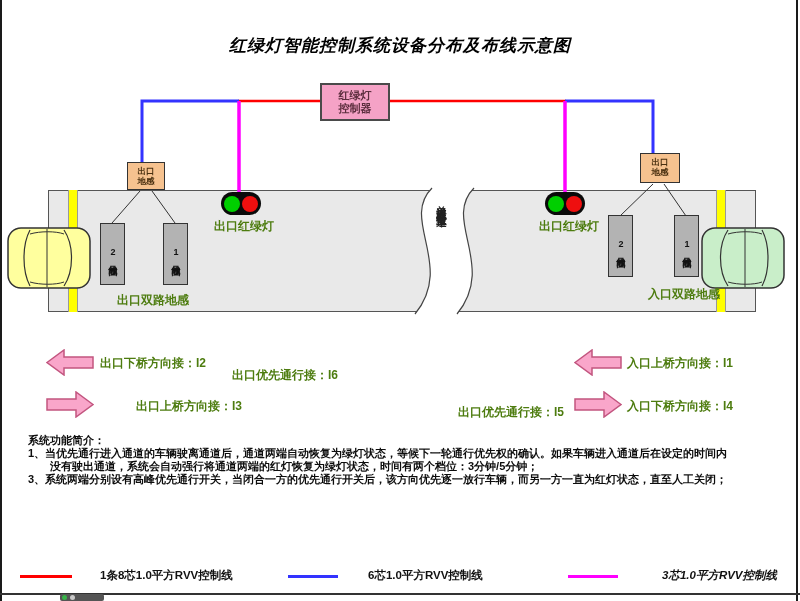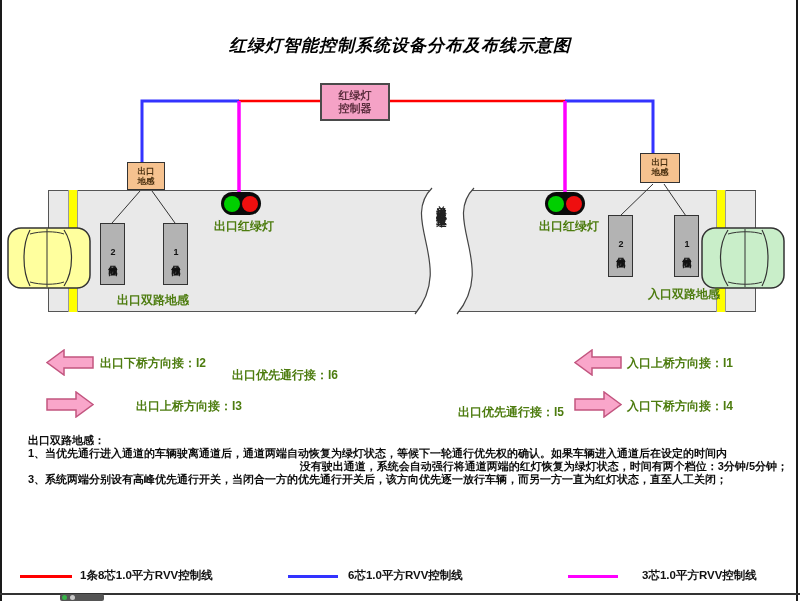--- a/index.html
+++ b/index.html
@@ -61,30 +61,30 @@
   .arr-i4{left:574px;top:391px;}
   .lbl-i2{left:100px;top:355px;}
   .lbl-i6{left:232px;top:367px;}
   .lbl-i3{left:100px;top:398px;margin-left:36px;}
   .lbl-i1{left:627px;top:355px;}
   .lbl-i5{left:458px;top:367px;margin-top:37px;}
   .lbl-i4{left:627px;top:398px;}
   
   .intro{left:28px;top:434px;width:760px;font-size:11px;font-weight:600;color:#0d0d0d;line-height:13px;}
   .intro div{white-space:nowrap;}
-  .intro .indent{padding-left:22px;text-align:right;}
+  .intro .indent{padding-left:22px;}
   
   .legend-swatch{top:575px;height:3px;}
   .sw-red{left:20px;width:52px;background:#ff0000;}
   .sw-blue{left:288px;width:50px;background:#3333ff;}
   .sw-magenta{left:568px;width:50px;background:#ff00ff;}
-  .legend-lbl{top:568px;font-size:11.5px;font-weight:bold;color:#111;white-space:nowrap;}
+  .legend-lbl{top:568px;font-size:11.5px;font-weight:bold;color:#111;white-space:nowrap;margin-left:20px;}
   .ll-red{left:80px;}
   .ll-blue{left:348px;}
-  .ll-magenta{left:642px;}
+  .ll-magenta{left:642px;font-style:italic;}
   
   .mini-icon{left:60px;top:594px;width:44px;height:7px;background:#555;border-radius:2px;display:flex;align-items:center;gap:3px;padding:0 2px;box-sizing:border-box;}
   .mini-icon i{display:block;width:5px;height:5px;border-radius:50%;}
   .mi-g{background:#39b54a;}
   .mi-y{background:#c9c9c9;}
   
   .z1{z-index:1}.z2{z-index:2}.z4{z-index:4}.z6{z-index:6}.z8{z-index:8}
 </style>
 </head>
 <body>
@@ -199,21 +199,21 @@
   </svg>
 
   <div class="abs lbl lbl-i2">出口下桥方向接：I2</div>
   <div class="abs lbl lbl-i6">出口优先通行接：I6</div>
   <div class="abs lbl lbl-i3">出口上桥方向接：I3</div>
   <div class="abs lbl lbl-i1">入口上桥方向接：I1</div>
   <div class="abs lbl lbl-i5">出口优先通行接：I5</div>
   <div class="abs lbl lbl-i4">入口下桥方向接：I4</div>
 
   <div class="abs intro">
-    <div>出口双路地感：</div>
+    <div>系统功能简介：</div>
     <div>1、当优先通行进入通道的车辆驶离通道后，通道两端自动恢复为绿灯状态，等候下一轮通行优先权的确认。如果车辆进入通道后在设定的时间内</div>
     <div class="indent">没有驶出通道，系统会自动强行将通道两端的红灯恢复为绿灯状态，时间有两个档位：3分钟/5分钟；</div>
     <div>3、系统两端分别设有高峰优先通行开关，当闭合一方的优先通行开关后，该方向优先逐一放行车辆，而另一方一直为红灯状态，直至人工关闭；</div>
   </div>
 
   <div class="abs legend-swatch sw-red"></div>
   <div class="abs legend-lbl ll-red">1条8芯1.0平方RVV控制线</div>
   <div class="abs legend-swatch sw-blue"></div>
   <div class="abs legend-lbl ll-blue">6芯1.0平方RVV控制线</div>
   <div class="abs legend-swatch sw-magenta"></div>

